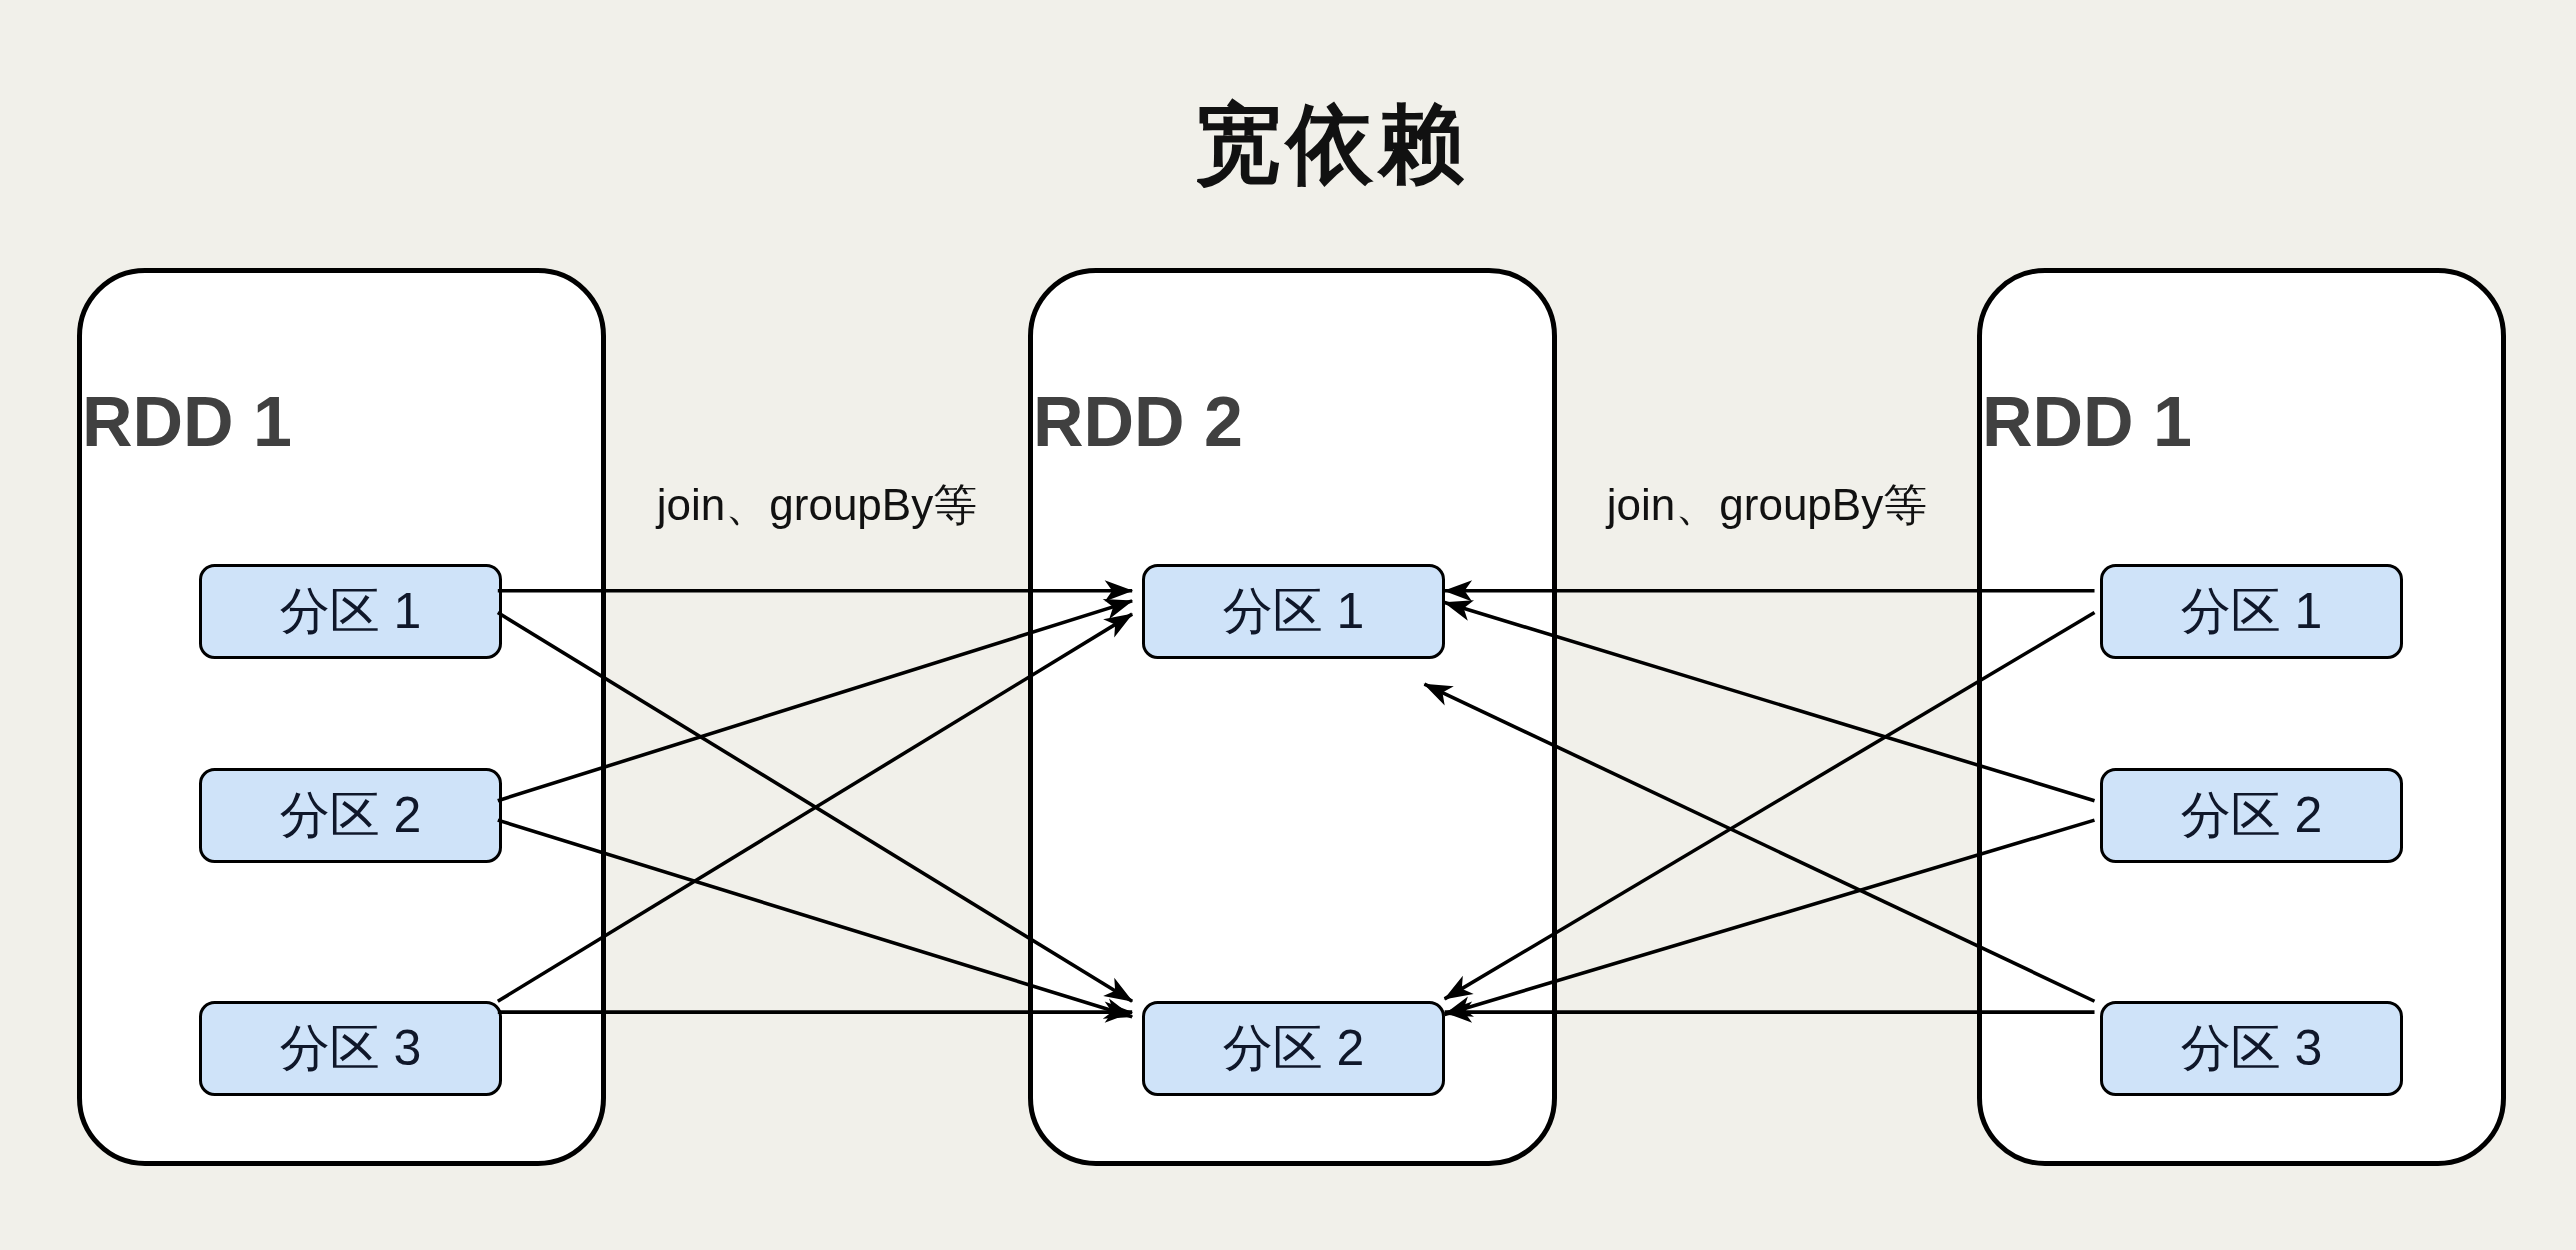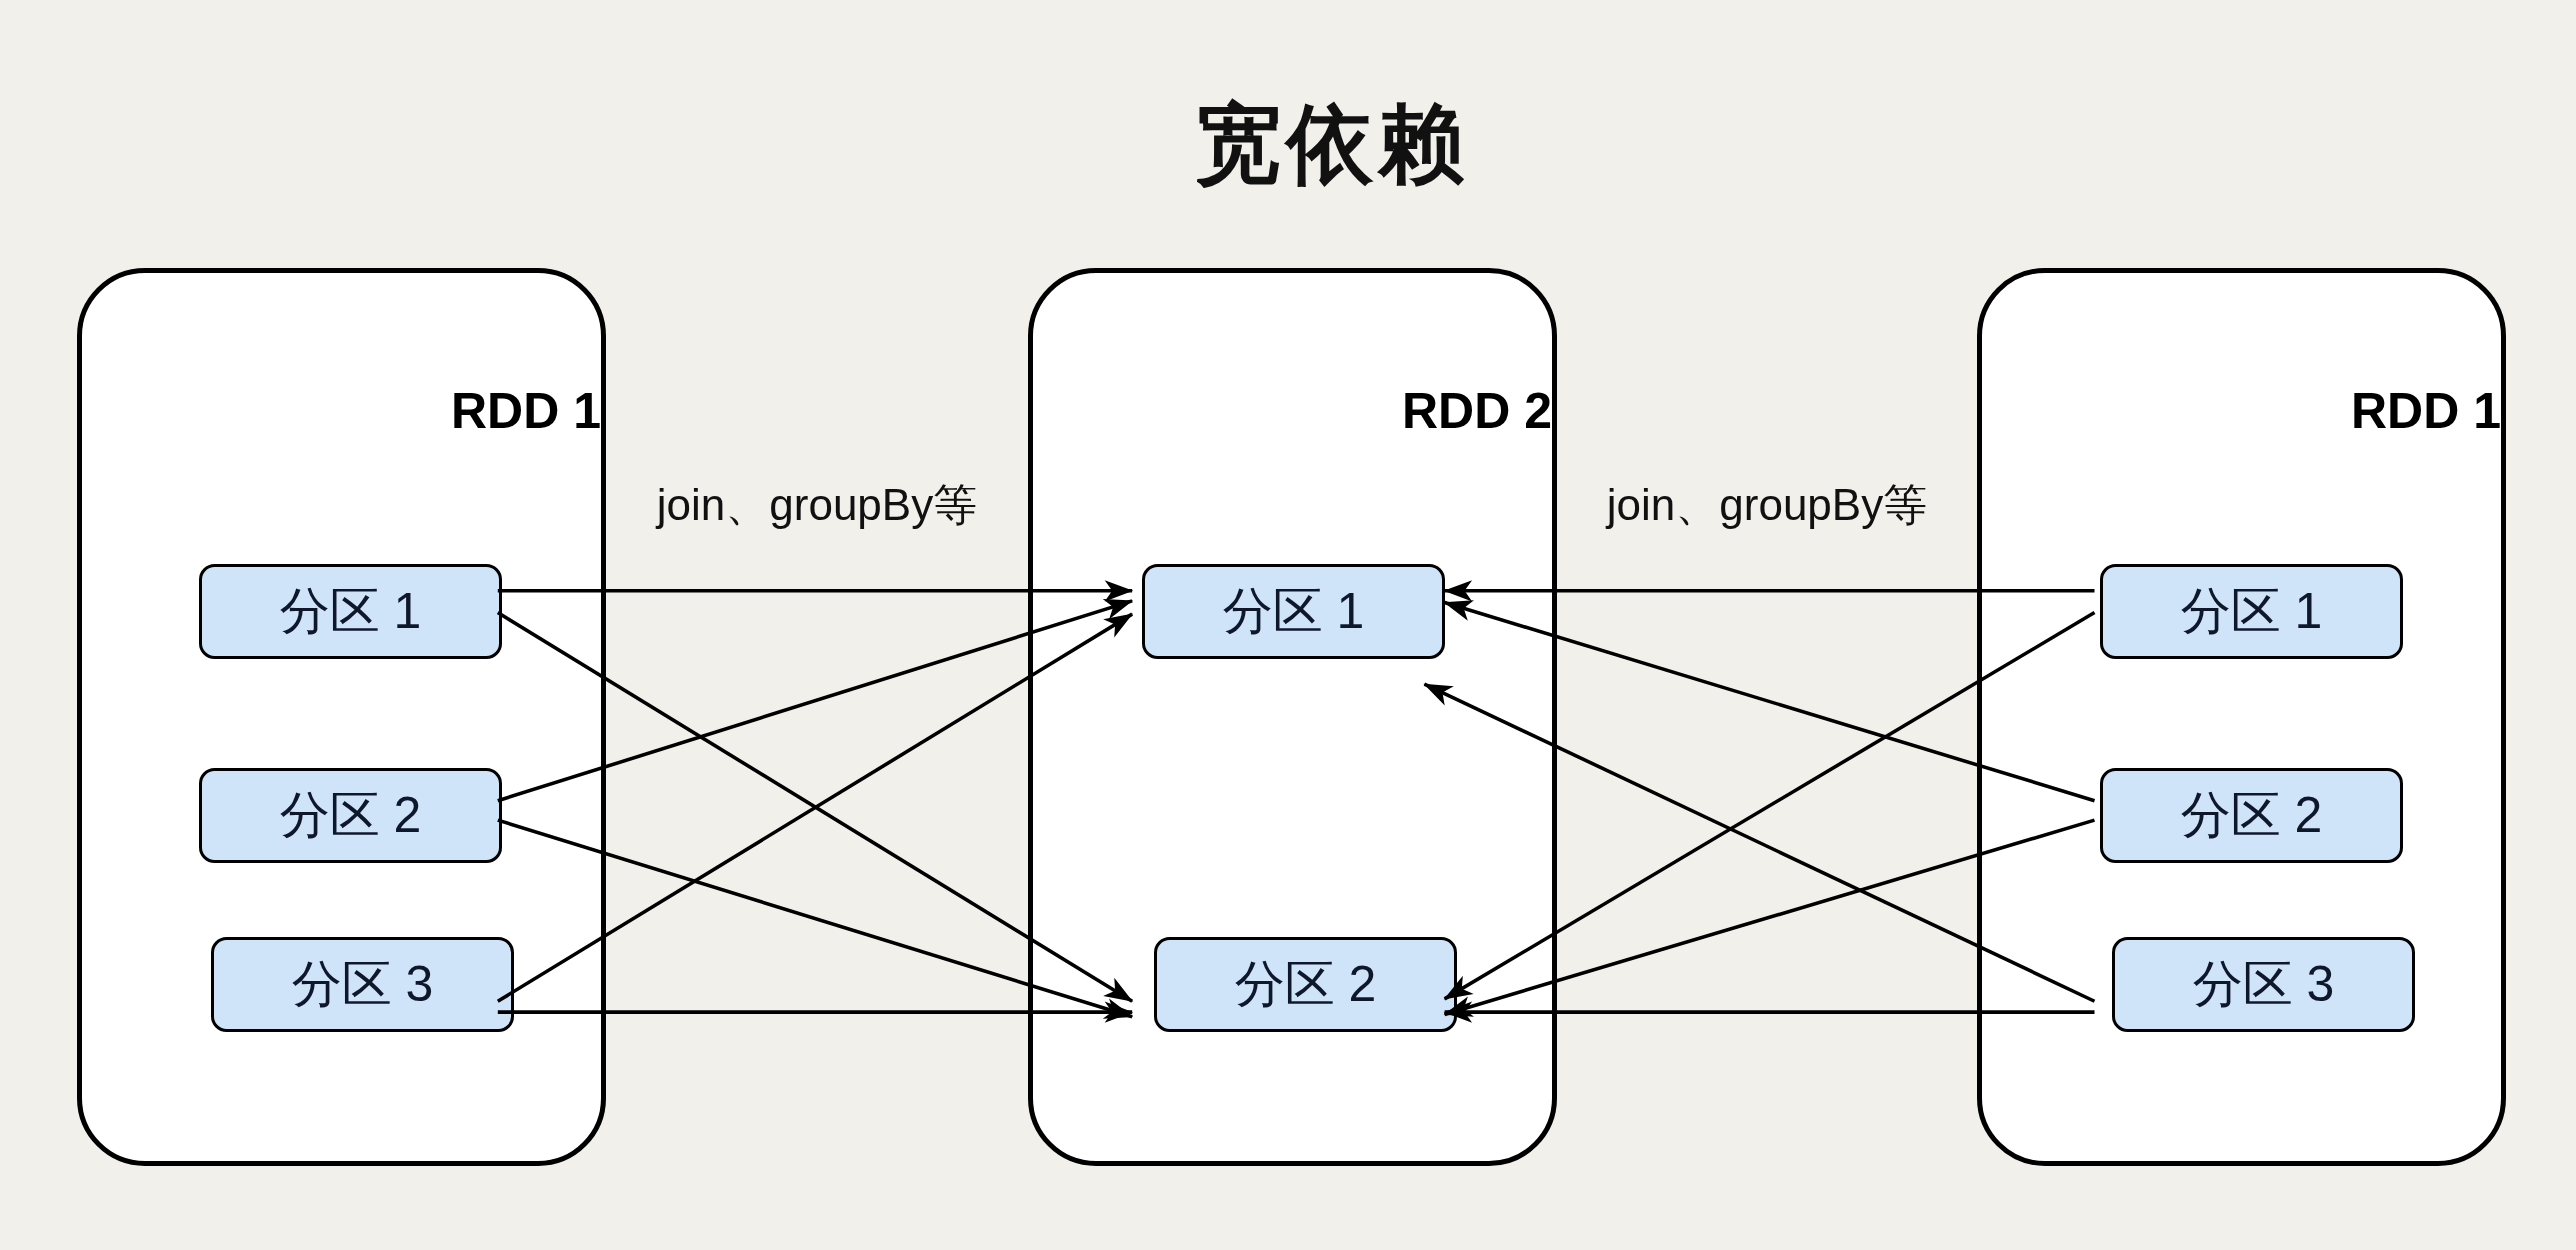--- a/index.html
+++ b/index.html
@@ -40,45 +40,45 @@
   }
   .rdd-box.left   { left: 77px;   }
   .rdd-box.middle { left: 1028px; }
   .rdd-box.right  { left: 1977px; }
 
   .rdd-label {
     position: absolute;
     top: 109px;
     left: 0;
     width: 100%;
-    text-align: right;
-    font-size: 50px;
+    text-align: left;
+    font-size: 70px;
     font-weight: 600;
-    color: #000000;
+    color: #404040;
   }
   .partition {
     position: absolute;
     width: 303px;
     height: 95px;
     background: #cfe3f9;
     border: 3.9px solid #000000;
     border-radius: 15.6px;
     box-sizing: border-box;
     display: flex;
     align-items: center;
     justify-content: center;
     font-size: 50px;
     font-weight: 500;
     color: #0f172a;
     z-index: 2;
   }
   
   .row-1 { top: 291px; }
   .row-2 { top: 495px; }
-  .row-3 { top: 664px; margin-left: 12px; }
+  .row-3 { top: 728px; }
   
   .rdd-box.left   .partition { left: 117px; }
   .rdd-box.middle .partition { left: 109px; }
   .rdd-box.right  .partition { left: 118px; }
 
   .edge-label {
     position: absolute;
     top: 476px;
     font-size: 44px;
     font-weight: 500;

